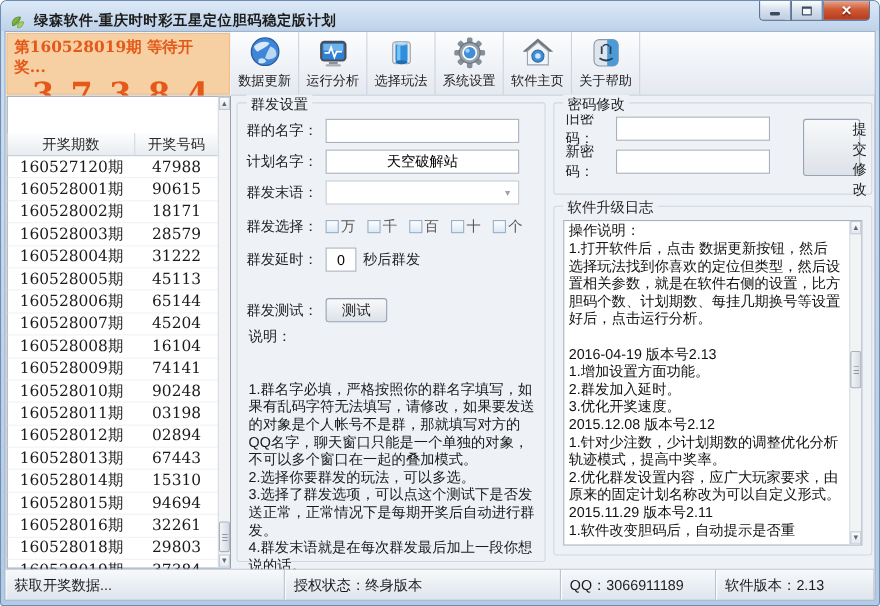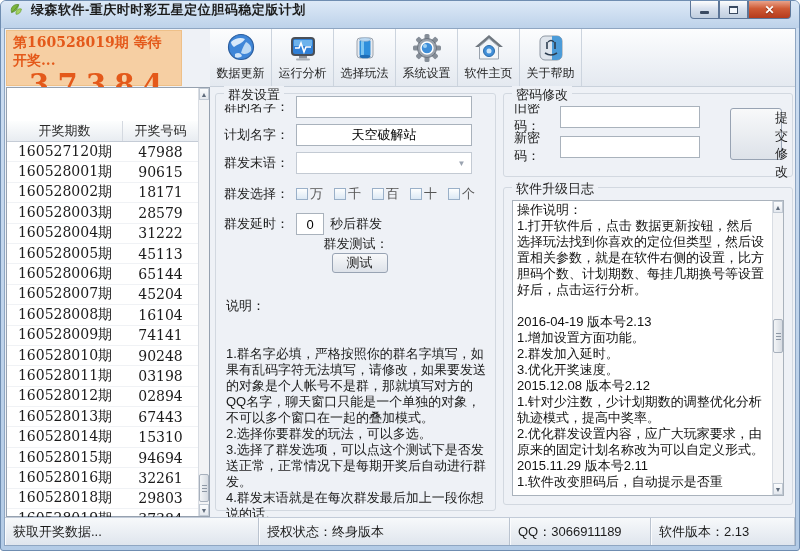--- a/index.html
+++ b/index.html
@@ -3,42 +3,42 @@
 <meta charset="utf-8">
 <style>
   * { margin:0; padding:0; box-sizing:border-box; }
   html,body { width:800px; height:551px; background:#fff; font-family:"Liberation Sans",sans-serif; }
 
   .window { position:relative; width:800px; height:551px; border:1px solid #6f8db1;
     border-radius:6px 6px 3px 3px; background:linear-gradient(#cfdff2,#b3cbe6);
     overflow:hidden; }
 
   
-  .titlebar { position:relative; height:27px; display:flex; align-items:flex-start;
+  .titlebar { position:relative; height:27px; display:flex; align-items:flex-end;
     background:linear-gradient(#dde9f7,#bdd2ea); padding-left:7px; }
   .titlebar .app-icon { width:18px; height:16px; margin-right:5px; }
   .titlebar .title-text { font-size:13px; font-weight:bold; color:#1c1c1c; letter-spacing:.5px; }
   .win-controls { position:absolute; top:0; right:8px; display:flex; }
   .win-btn { width:29px; height:18px; border:1px solid #5d7698; border-top:none;
     background:linear-gradient(#fdfdfd,#d8e1ee 45%,#c0cedf);
     display:flex; align-items:center; justify-content:center; cursor:default; }
   .win-btn.min { border-radius:0 0 0 4px; }
   .win-btn.close { width:43px; border-radius:0 0 4px 0;
     background:linear-gradient(#e9a28a,#cf5a35 45%,#b53b1c); }
   .glyph-min { width:9px; height:3px; background:#3a4a61; margin-top:6px; border-radius:1px; }
   .glyph-max { width:9px; height:8px; border:1px solid #3a4a61; border-top:2px solid #3a4a61; background:#f4f8fd; }
   .glyph-close { color:#fff; font-size:12px; font-weight:bold; text-shadow:0 1px 1px #7c2812; line-height:1; }
 
   
   .frame { position:absolute; top:27px; left:3px; right:3px; bottom:4px;
     background:#eef1f6; border:1px solid #8fa6c2; }
 
   
   .topstrip { position:absolute; top:0; left:0; right:0; height:58px; }
-  .lottery { position:absolute; left:1px; top:1px; width:176px; height:56px;
+  .lottery { position:absolute; left:1px; top:1px; width:203px; height:56px;
     background:#f6cfa3; border:1px solid #eec088; padding:3px 6px 0 6px; }
   .lottery .period { font-size:14px; font-weight:bold; color:#e4591a; font-family:"DejaVu Serif",serif; }
   .lottery .digits { display:flex; justify-content:space-between; padding:0 12px 0 16px; margin-top:1px; }
   .lottery .digit { font-size:29px; font-weight:bold; color:#e4591a; font-family:"DejaVu Serif",serif; line-height:1; }
 
   .toolbar { position:absolute; left:205px; top:0; right:0; height:58px; display:flex;
     background:linear-gradient(#fcfdfe,#e4e9f0); border-bottom:1px solid #c9d1db; }
   .tool-btn { width:62px; height:100%; display:flex; flex-direction:column; align-items:center;
     justify-content:flex-start; padding-top:3px; border-right:1px solid #ccd4de; cursor:default; }
   .tool-btn .ticon { width:32px; height:32px; }
@@ -346,21 +346,21 @@
           <div class="sb-thumb" style="bottom:14px; height:28px;">
               <div class="grip"></div>
             </div>
           <div class="sb-arrow sb-down">▼</div>
         </div>
       </div>
 
       <div class="gbox gb-send">
         <span class="gtitle">群发设置</span>
 
-        <div class="form-row" style="margin-top:2px;">
+        <div class="form-row" style="margin-top:14px;">
           <span class="flabel">群的名字：</span>
           <input class="ti w-big" type="text" value="" style="">
         </div>
         <div class="form-row">
           <span class="flabel">计划名字：</span>
           <input class="ti w-big centered" type="text" value="天空破解站" style="">
         </div>
         <div class="form-row">
           <span class="flabel">群发末语：</span>
           <div class="combo">
@@ -391,21 +391,21 @@
                 <span class="cbbox"></span>
                 <span>个</span>
               </span>
           </div>
         </div>
         <div class="form-row" style="margin-top:8px;">
           <span class="flabel">群发延时：</span>
           <input class="ti w-small" type="text" value="0" style="">
           <span class="after-label">秒后群发</span>
         </div>
-        <div class="form-row" style="margin-top:0;flex-direction:column;">
+        <div class="form-row" style="margin-top:24px;">
           <span class="flabel">群发测试：</span>
           <button class="btn test">测试</button>
         </div>
 
         <div class="notes">
           <div class="ntitle">说明：</div>
           <div>1.群名字必填，严格按照你的群名字填写，如果有乱码字符无法填写，请修改，如果要发送的对象是个人帐号不是群，那就填写对方的QQ名字，聊天窗口只能是一个单独的对象，不可以多个窗口在一起的叠加模式。
 2.选择你要群发的玩法，可以多选。
 3.选择了群发选项，可以点这个测试下是否发送正常，正常情况下是每期开奖后自动进行群发。
 4.群发末语就是在每次群发最后加上一段你想说的话。</div>

